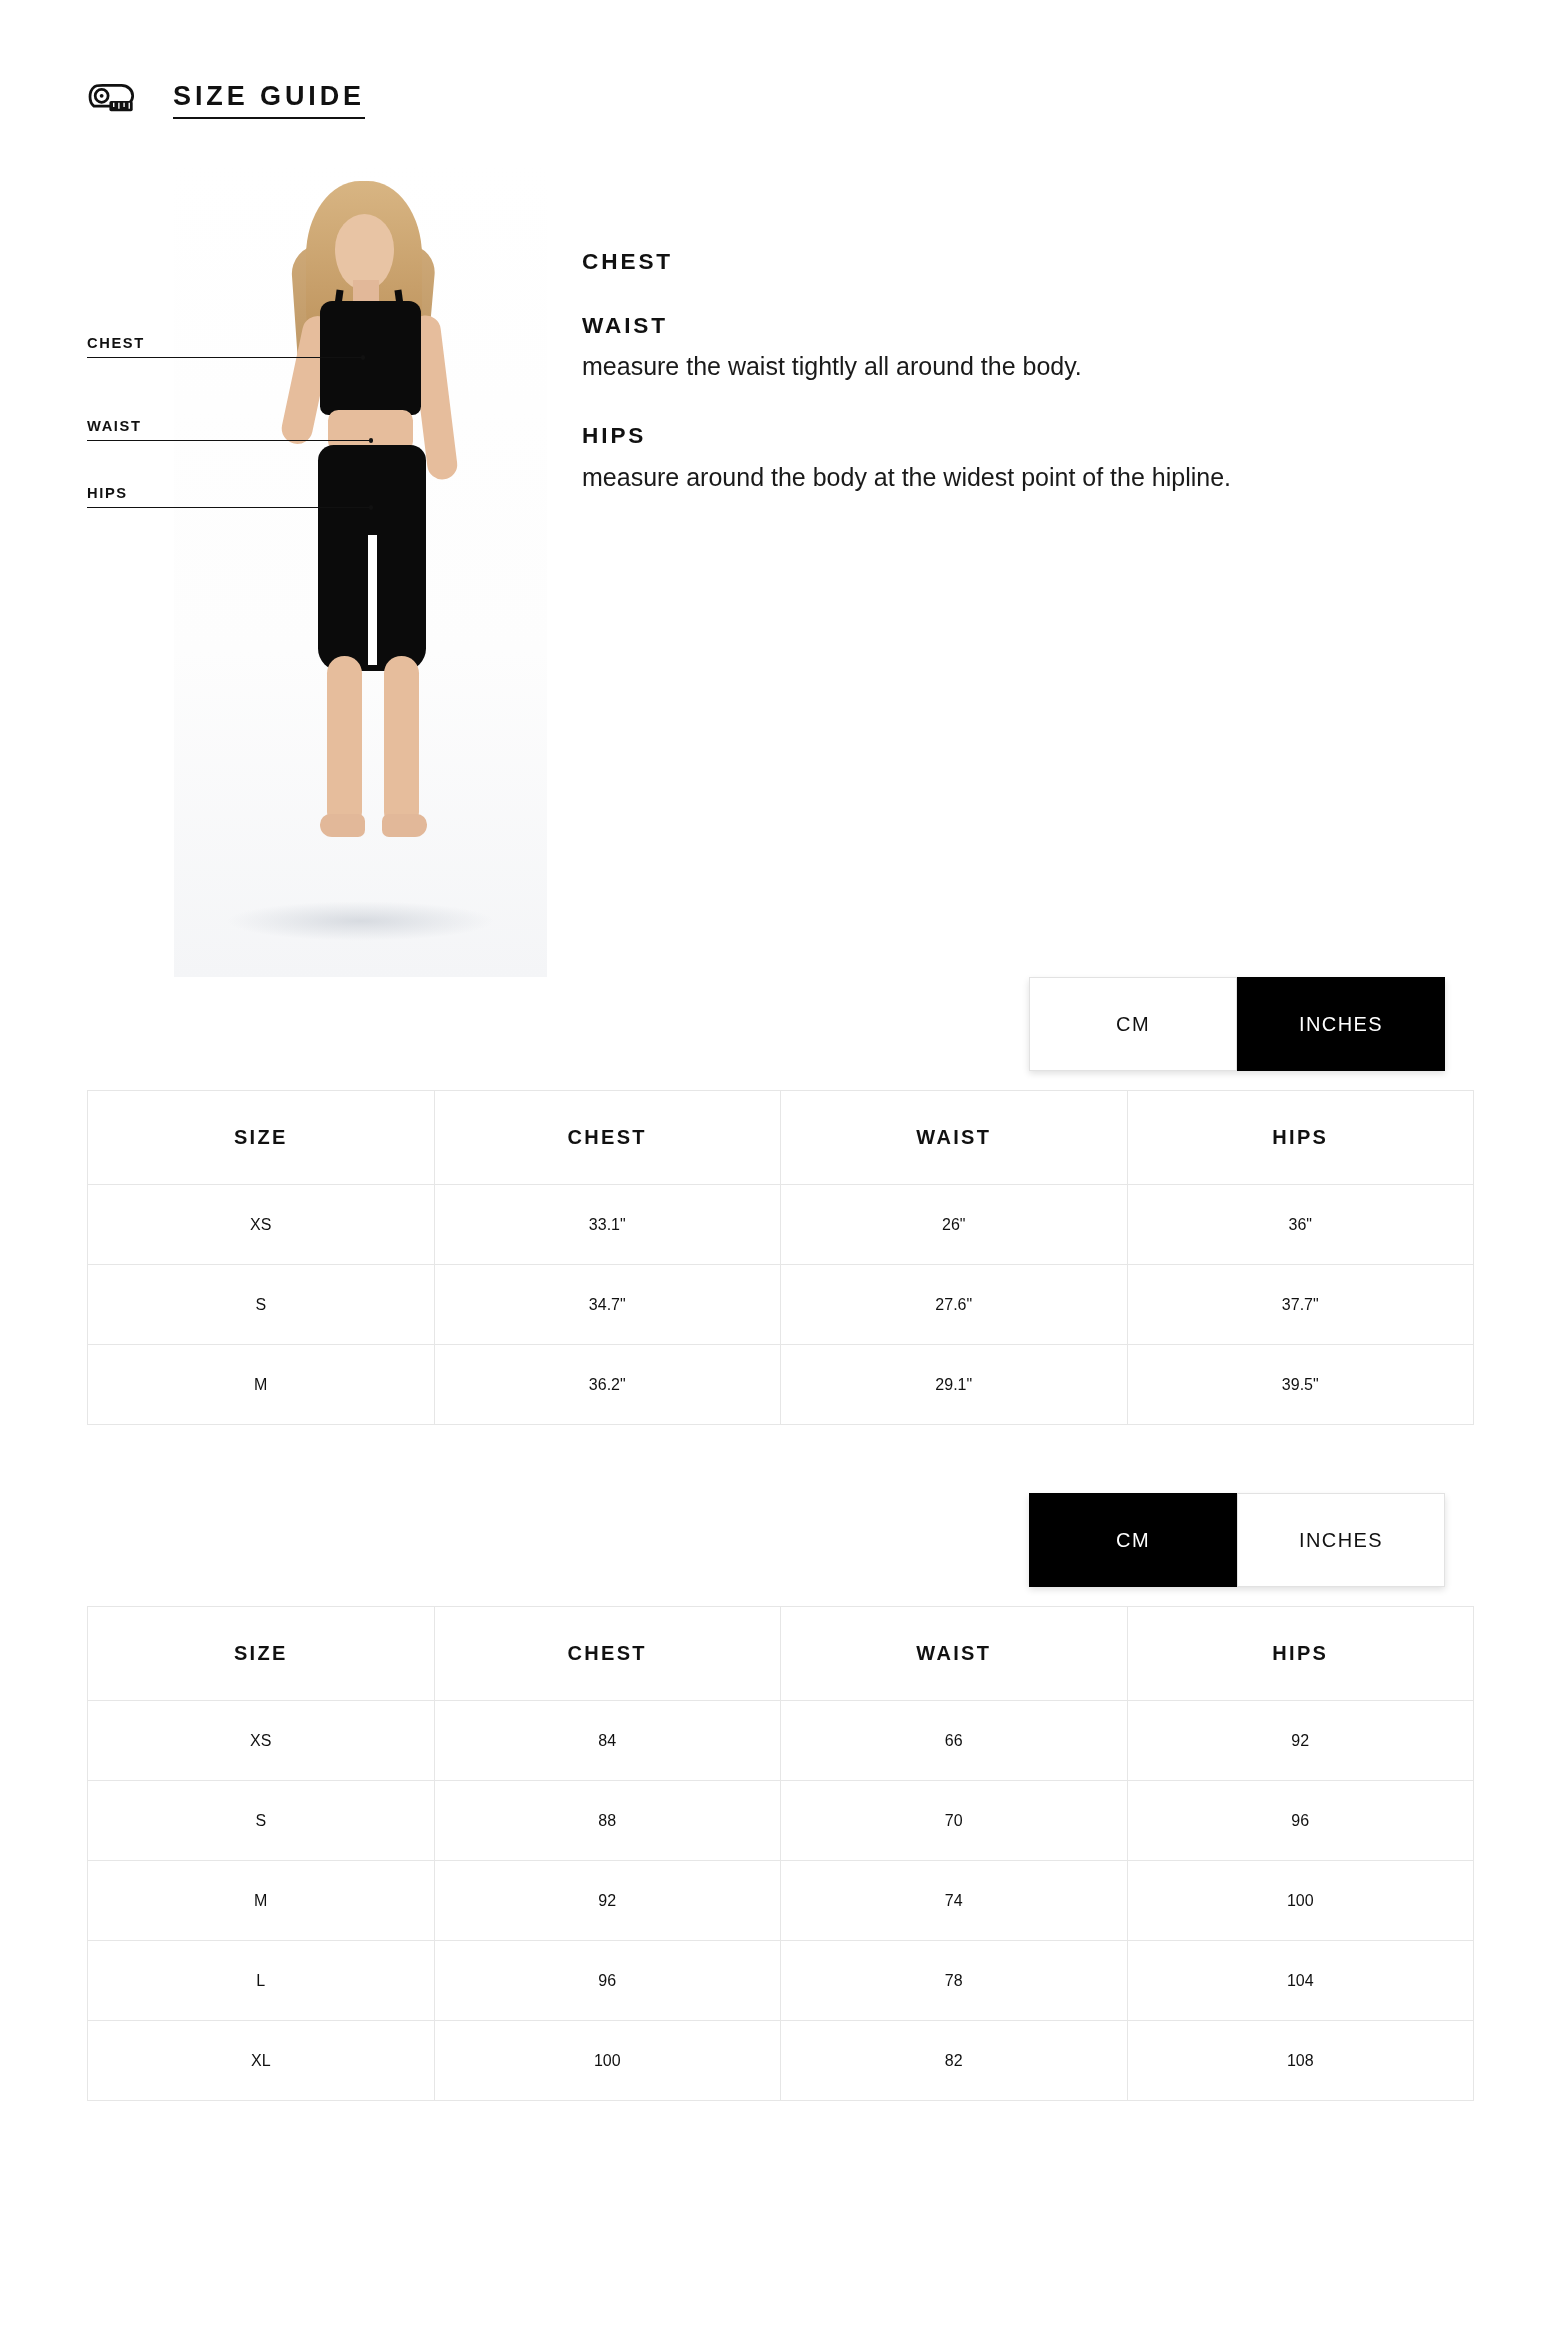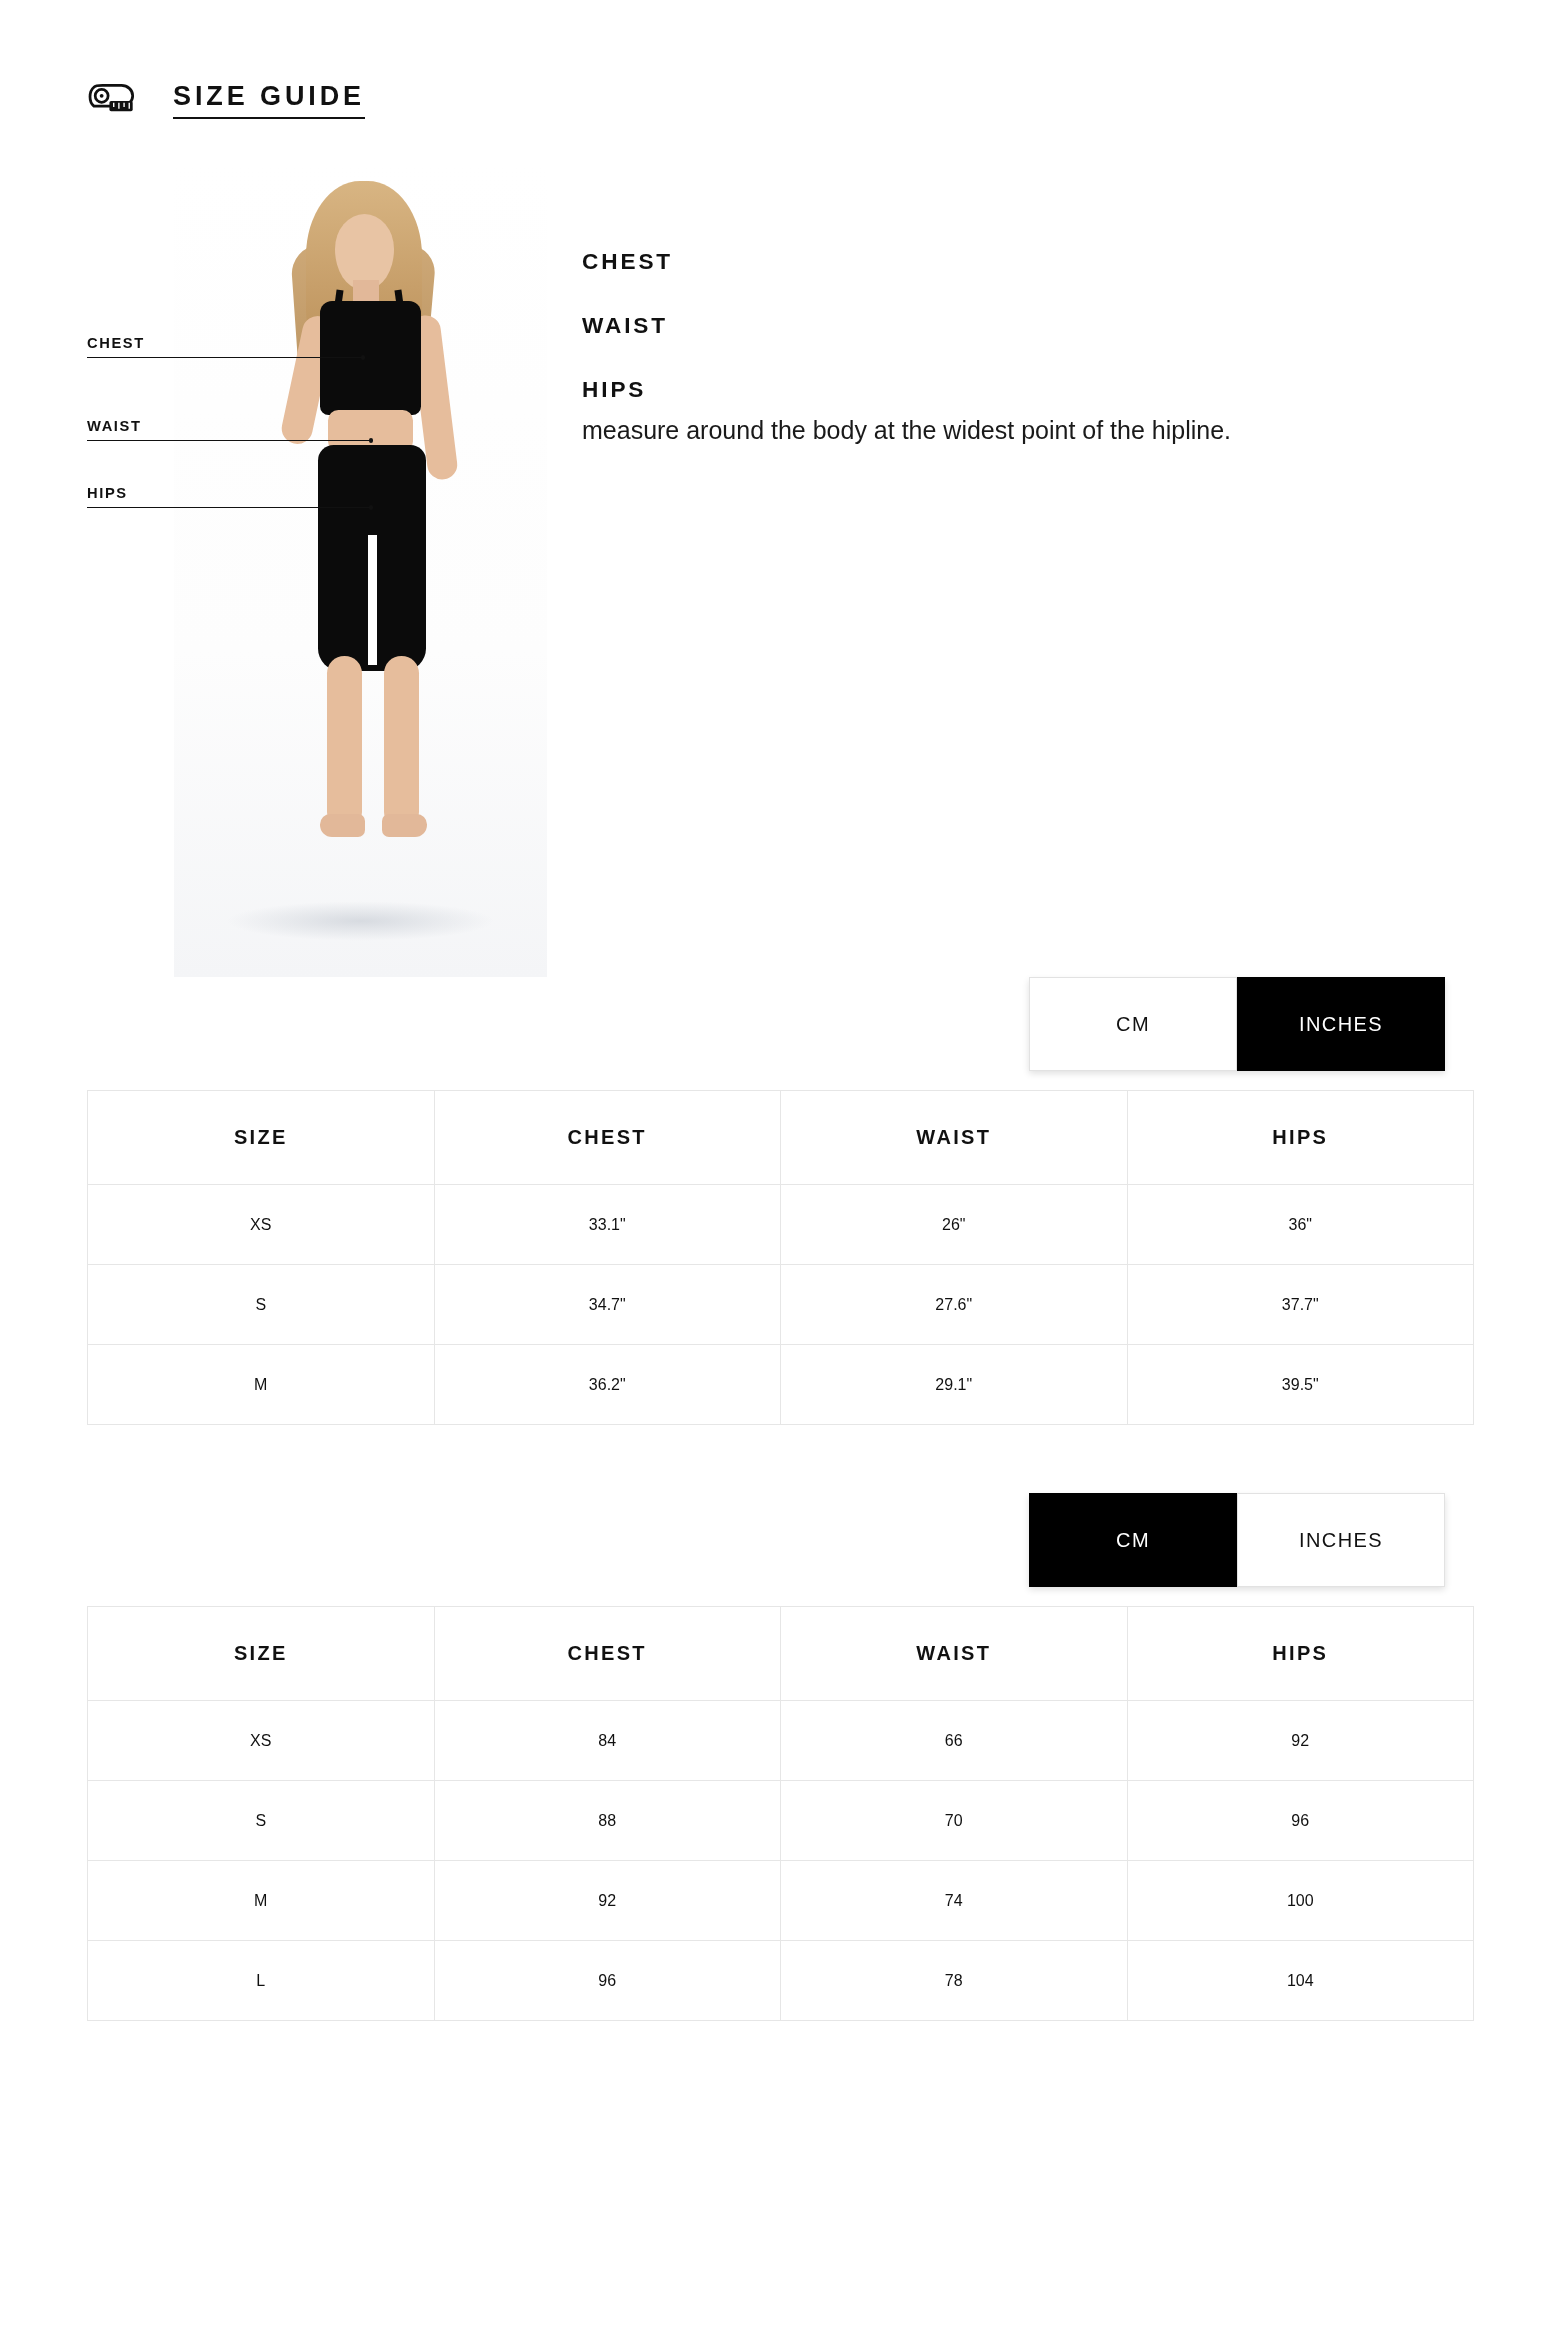--- a/index.html
+++ b/index.html
@@ -414,20 +414,21 @@
         <span class="callout-dot"></span>
       </div>
     </div>
 
     <div class="instructions">
       <div class="instr-block">
         <div class="instr-title">CHEST</div>
       </div>
       <div class="instr-block">
         <div class="instr-title">WAIST</div>
+        <div class="instr-text">measure the waist tightly all around the body.</div>
       </div>
       <div class="instr-block">
         <div class="instr-title">HIPS</div>
         <div class="instr-text">measure around the body at the widest point of the hipline.</div>
       </div>
     </div>
   </div>
 
   <div class="toggle-row">
     <div class="toggle">
@@ -506,18 +507,24 @@
           <td>92</td>
           <td>74</td>
           <td>100</td>
         </tr>
         <tr>
           <td>L</td>
           <td>96</td>
           <td>78</td>
           <td>104</td>
         </tr>
+        <tr>
+          <td>XL</td>
+          <td>100</td>
+          <td>82</td>
+          <td>108</td>
+        </tr>
       </tbody>
     </table>
   </div>
 
 </div>
 
 
 </body></html>

